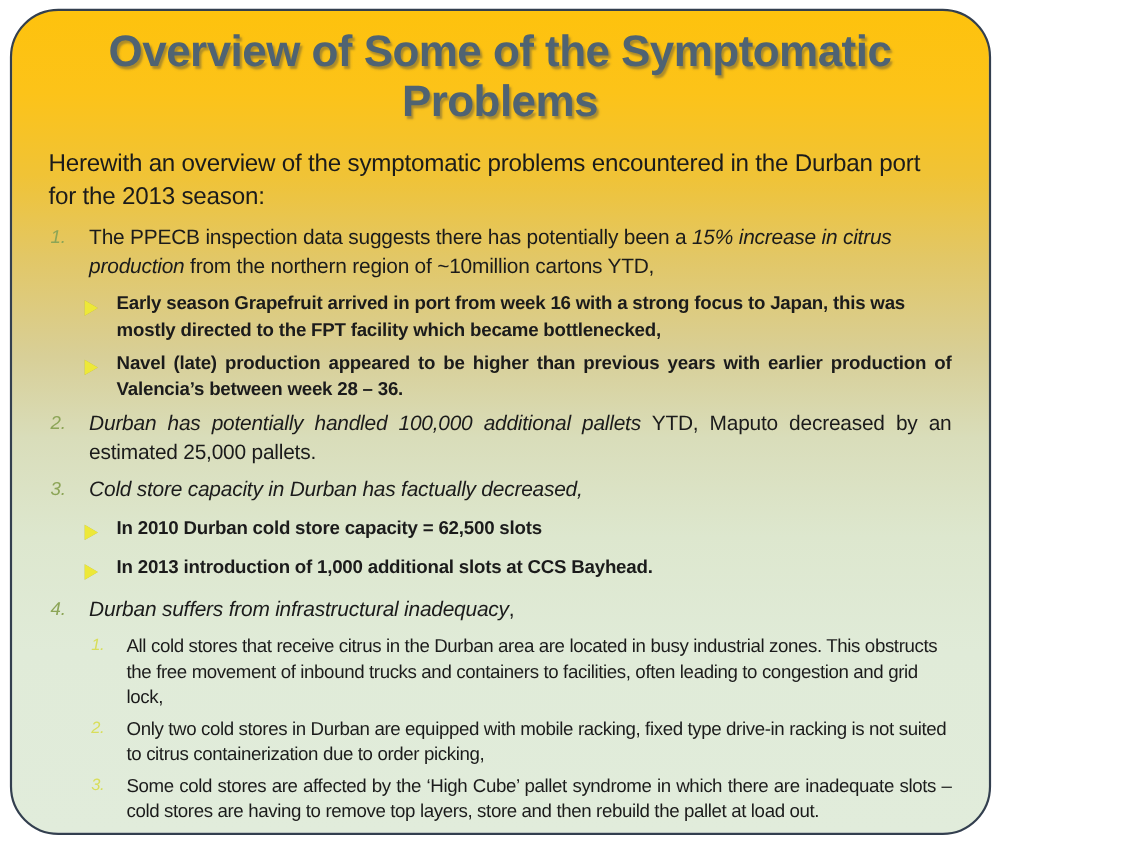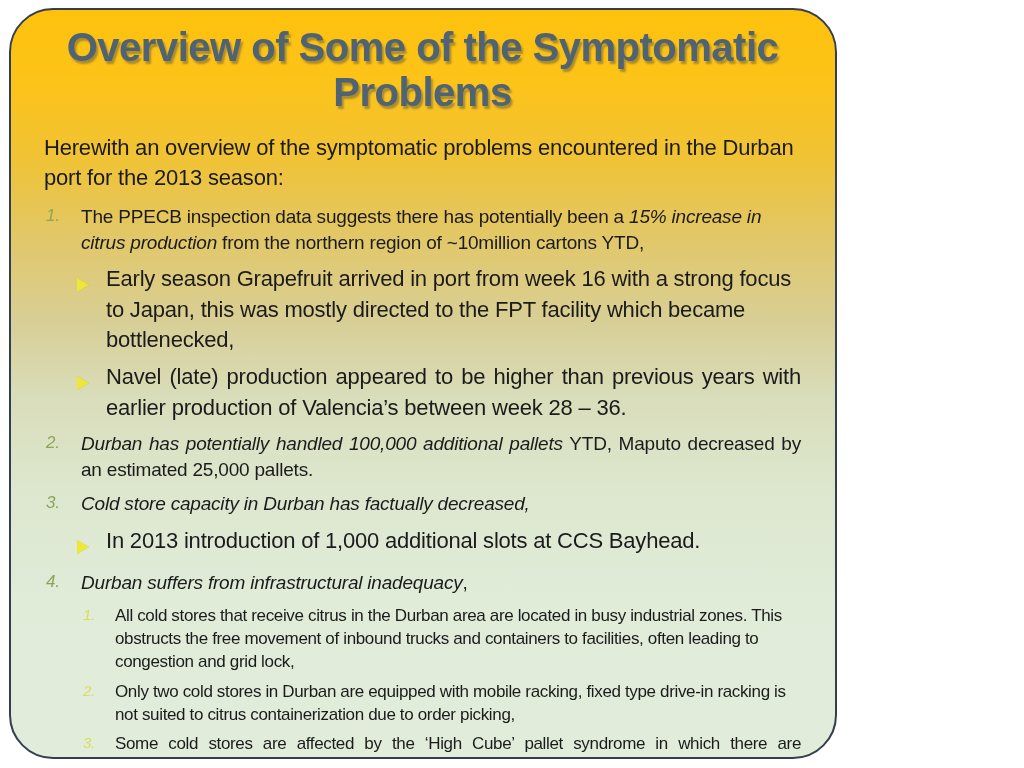--- a/index.html
+++ b/index.html
@@ -5,21 +5,21 @@
   html, body {
     margin: 0; padding: 0;
     width: 1024px; height: 768px;
     background: #ffffff;
     font-family: "Liberation Sans", sans-serif;
     color: #1b1b1b;
   }
   .slide {
     position: absolute;
     left: 9px; top: 8px;
-    width: 828px; height: 751px;
+    width: 892px; height: 751px;
     box-sizing: border-box;
     border: 2px solid #333F4F;
     border-radius: 44px;
     overflow: hidden;
     padding: 0 34px 6px 33px;
     background: linear-gradient(180deg,
       #FEC20D 0%, #FCC319 10%, #F0C336 20%, #E2C766 30%,
       #D8CF97 42%, #D9DDBA 52%, #DDE7CE 64%, #E0EBD8 78%, #E1ECDB 100%);
   }
   .title {
@@ -50,23 +50,24 @@
     padding-left: 2px;
     box-sizing: border-box;
     color: #8CA557;
     font-style: italic;
     font-size: 17px;
   }
   .l1 .body { flex: 1; }
   .l2 {
     display: flex;
     margin: 7px 0 7px 33px;
-    font-size: 22px;
+    font-size: 17px;
     letter-spacing: -0.2px;
     line-height: 1.38;
+    font-weight: bold;
   }
   .l2 .marker { flex: none; width: 29px; padding-top: 6px; }
   .l2 .marker .tri {
     display: inline-block; width: 0; height: 0;
     border-left: 12px solid #EDE838;
     border-top: 7px solid transparent;
     border-bottom: 7px solid transparent;
     filter: drop-shadow(0.5px 0.5px 0 rgba(120,120,40,0.5));
   }
   .l2 .body { flex: 1; }
@@ -115,20 +116,24 @@
   <p class="l1">
     <span class="num">2.</span>
     <span class="body justify"><span class="bi">Durban has potentially handled 100,000 additional pallets</span><span> YTD, Maputo decreased by  an estimated 25,000 pallets.</span></span>
   </p>
 
   <p class="l1">
     <span class="num">3.</span>
     <span class="body"><span class="bi">Cold store capacity in Durban has factually decreased,</span></span>
   </p>
 
+  <p class="l2">
+    <span class="marker"><span class="tri"></span></span>
+    <span class="body">In 2010 Durban cold store capacity = 62,500 slots</span>
+  </p>
 
 
 
   <p class="l2">
     <span class="marker"><span class="tri"></span></span>
     <span class="body">In 2013 introduction of 1,000 additional slots at CCS Bayhead.</span>
   </p>
 
   <p class="l1">
     <span class="num">4.</span>

